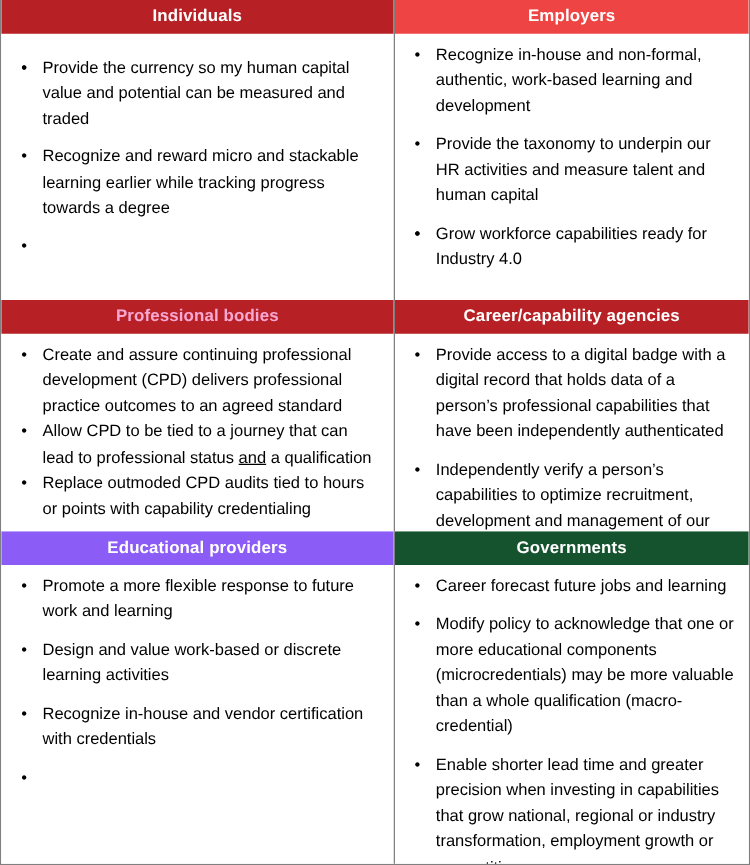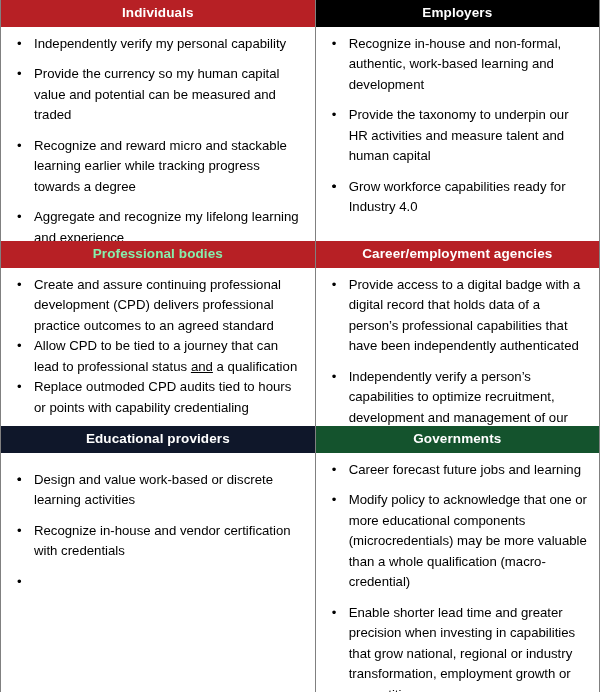--- a/index.html
+++ b/index.html
@@ -107,68 +107,68 @@
 </head>
 <body>
 
 <div id="benefits-table">
 
   <div class="table-row row-1">
     <div class="cell cell-left">
       <div class="cell-header" style="background: rgb(183, 32, 37); color: rgb(255, 255, 255);">Individuals</div>
       <div class="cell-body">
         <ul class="bullets">
-            <li><span class="bullet-dot">•</span><span class="bullet-text">Independently verify my personal capability</span></li>
+            <li><span class="bullet-dot">•</span></li>
             <li><span class="bullet-dot">•</span><span class="bullet-text">Provide the currency so my human capital value and potential can be measured and traded</span></li>
             <li><span class="bullet-dot">•</span><span class="bullet-text">Recognize and reward micro and stackable learning earlier while tracking progress towards a degree</span></li>
-            <li><span class="bullet-dot">•</span><span class="bullet-text">Aggregate and recognize my lifelong learning and experience</span></li>
+            <li><span class="bullet-dot">•</span></li>
           </ul>
       </div>
     </div>
     <div class="cell cell-right">
-      <div class="cell-header" style="background: #000000; color: rgb(255, 255, 255);">Employers</div>
+      <div class="cell-header" style="background: #ef4444; color: rgb(255, 255, 255);">Employers</div>
       <div class="cell-body">
         <ul class="bullets">
             <li><span class="bullet-dot">•</span><span class="bullet-text">Recognize in-house and non-formal, authentic, work-based learning and development</span></li>
             <li><span class="bullet-dot">•</span><span class="bullet-text">Provide the taxonomy to underpin our HR activities and measure talent and human capital</span></li>
             <li><span class="bullet-dot">•</span></li>
             <li><span class="bullet-dot">•</span><span class="bullet-text">Grow workforce capabilities ready for Industry 4.0</span></li>
           </ul>
       </div>
     </div>
   </div>
 
   <div class="table-row row-2">
     <div class="cell cell-left">
-      <div class="cell-header" style="background: rgb(183, 32, 37); color: #86efac;">Professional bodies</div>
+      <div class="cell-header" style="background: rgb(183, 32, 37); color: #f9a8d4;">Professional bodies</div>
       <div class="cell-body">
         <ul class="bullets tight">
             <li><span class="bullet-dot">•</span><span class="bullet-text">Create and assure continuing professional development (CPD) delivers professional practice outcomes to an agreed standard</span></li>
             <li><span class="bullet-dot">•</span><span class="bullet-text">Allow CPD to be tied to a journey that can lead to professional status <u>and</u> a qualification</span></li>
             <li><span class="bullet-dot">•</span><span class="bullet-text">Replace outmoded CPD audits tied to hours or points with capability credentialing</span></li>
           </ul>
       </div>
     </div>
     <div class="cell cell-right">
-      <div class="cell-header" style="background: rgb(183, 32, 37); color: rgb(255, 255, 255);">Career/employment agencies</div>
+      <div class="cell-header" style="background: rgb(183, 32, 37); color: rgb(255, 255, 255);">Career/capability agencies</div>
       <div class="cell-body">
         <ul class="bullets">
             <li><span class="bullet-dot">•</span><span class="bullet-text">Provide access to a digital badge with a digital record that holds data of a person’s professional capabilities that have been independently authenticated</span></li>
             <li><span class="bullet-dot">•</span><span class="bullet-text">Independently verify a person’s capabilities to optimize recruitment, development and management of our workforce and talent</span></li>
           </ul>
       </div>
     </div>
   </div>
 
   <div class="table-row row-3">
     <div class="cell cell-left">
-      <div class="cell-header" style="background: #0f172a; color: rgb(255, 255, 255);">Educational providers</div>
+      <div class="cell-header" style="background: #8b5cf6; color: rgb(255, 255, 255);">Educational providers</div>
       <div class="cell-body">
         <ul class="bullets">
-            <li><span class="bullet-dot">•</span></li>
+            <li><span class="bullet-dot">•</span><span class="bullet-text">Promote a more flexible response to future work and learning</span></li>
             <li><span class="bullet-dot">•</span><span class="bullet-text">Design and value work-based or discrete learning activities</span></li>
             <li><span class="bullet-dot">•</span><span class="bullet-text">Recognize in-house and vendor certification with credentials</span></li>
             <li><span class="bullet-dot">•</span></li>
           </ul>
       </div>
     </div>
     <div class="cell cell-right">
       <div class="cell-header" style="background: #14532d; color: rgb(255, 255, 255);">Governments</div>
       <div class="cell-body">
         <ul class="bullets">

